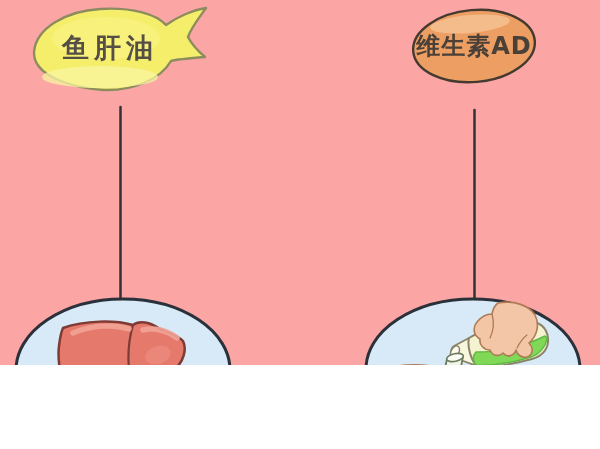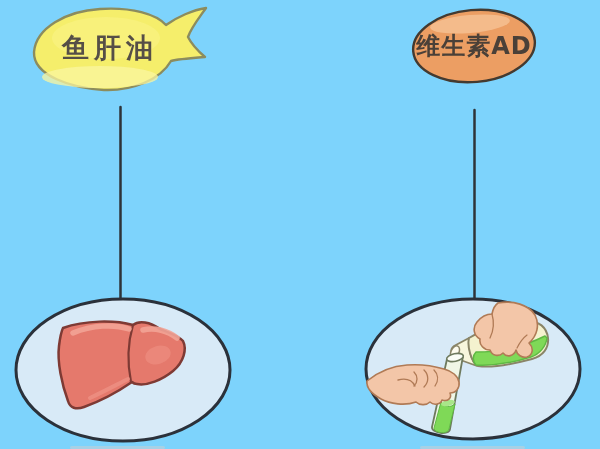--- a/index.html
+++ b/index.html
@@ -1,19 +1,19 @@
 <!DOCTYPE html>
 <html><head>
 <meta charset="utf-8">
 <style>
   html, body { margin: 0; padding: 0; background: #ffffff; }
   .stage {
     position: relative;
-    width: 600px; height: 449px;
-    background: #7dd3fc;
+    width: 600px; height: 365px;
+    background: #fca5a5;
     overflow: hidden;
     font-family: "DejaVu Sans", sans-serif;
   }
   svg { display: block; }
   .capsule-label {
     font-family: "DejaVu Sans", sans-serif;
     font-weight: 700;
     fill: #554E47;
   }
   .fish-label { font-size: 27px; letter-spacing: 5px; }

